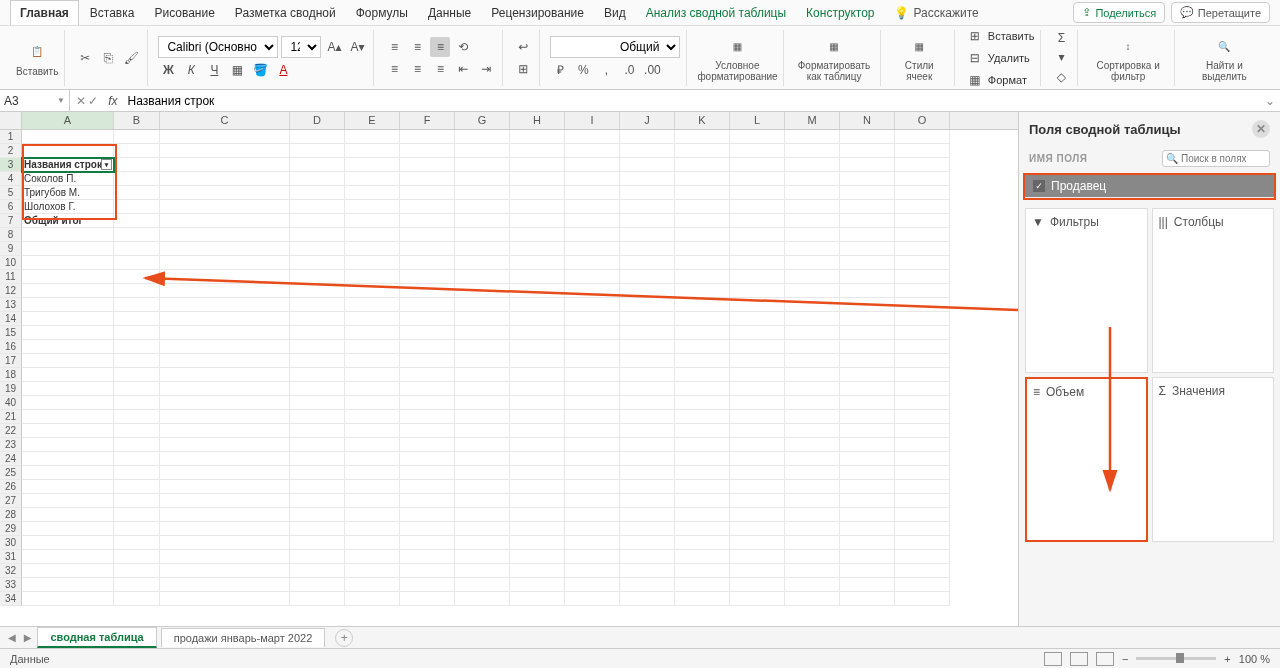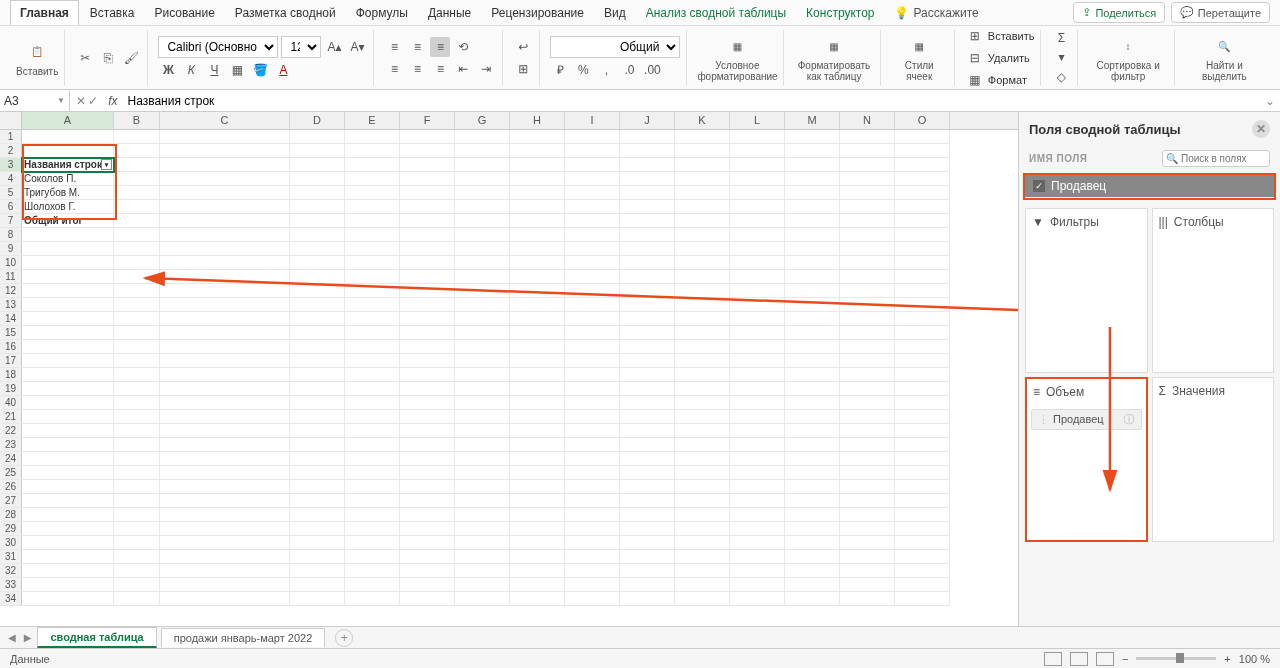--- a/index.html
+++ b/index.html
@@ -941,26 +941,20 @@
             <span>|||</span>
             <span>Столбцы</span>
           </div>
         <div class="pp-area-body"></div>
       </div>
       <div class="pp-area hl">
         <div class="pp-area-h">
             <span>≡</span>
             <span>Объем</span>
           </div>
-        <div class="pp-area-body">
-          <div class="pp-chip">
-            <span><span class="grip">⋮</span><span>Продавец</span></span>
-            <span class="info">ⓘ</span>
-          </div>
-        </div>
       </div>
       <div class="pp-area">
         <div class="pp-area-h">
             <span>Σ</span>
             <span>Значения</span>
           </div>
         <div class="pp-area-body"></div>
       </div>
     </div>
   </div>

